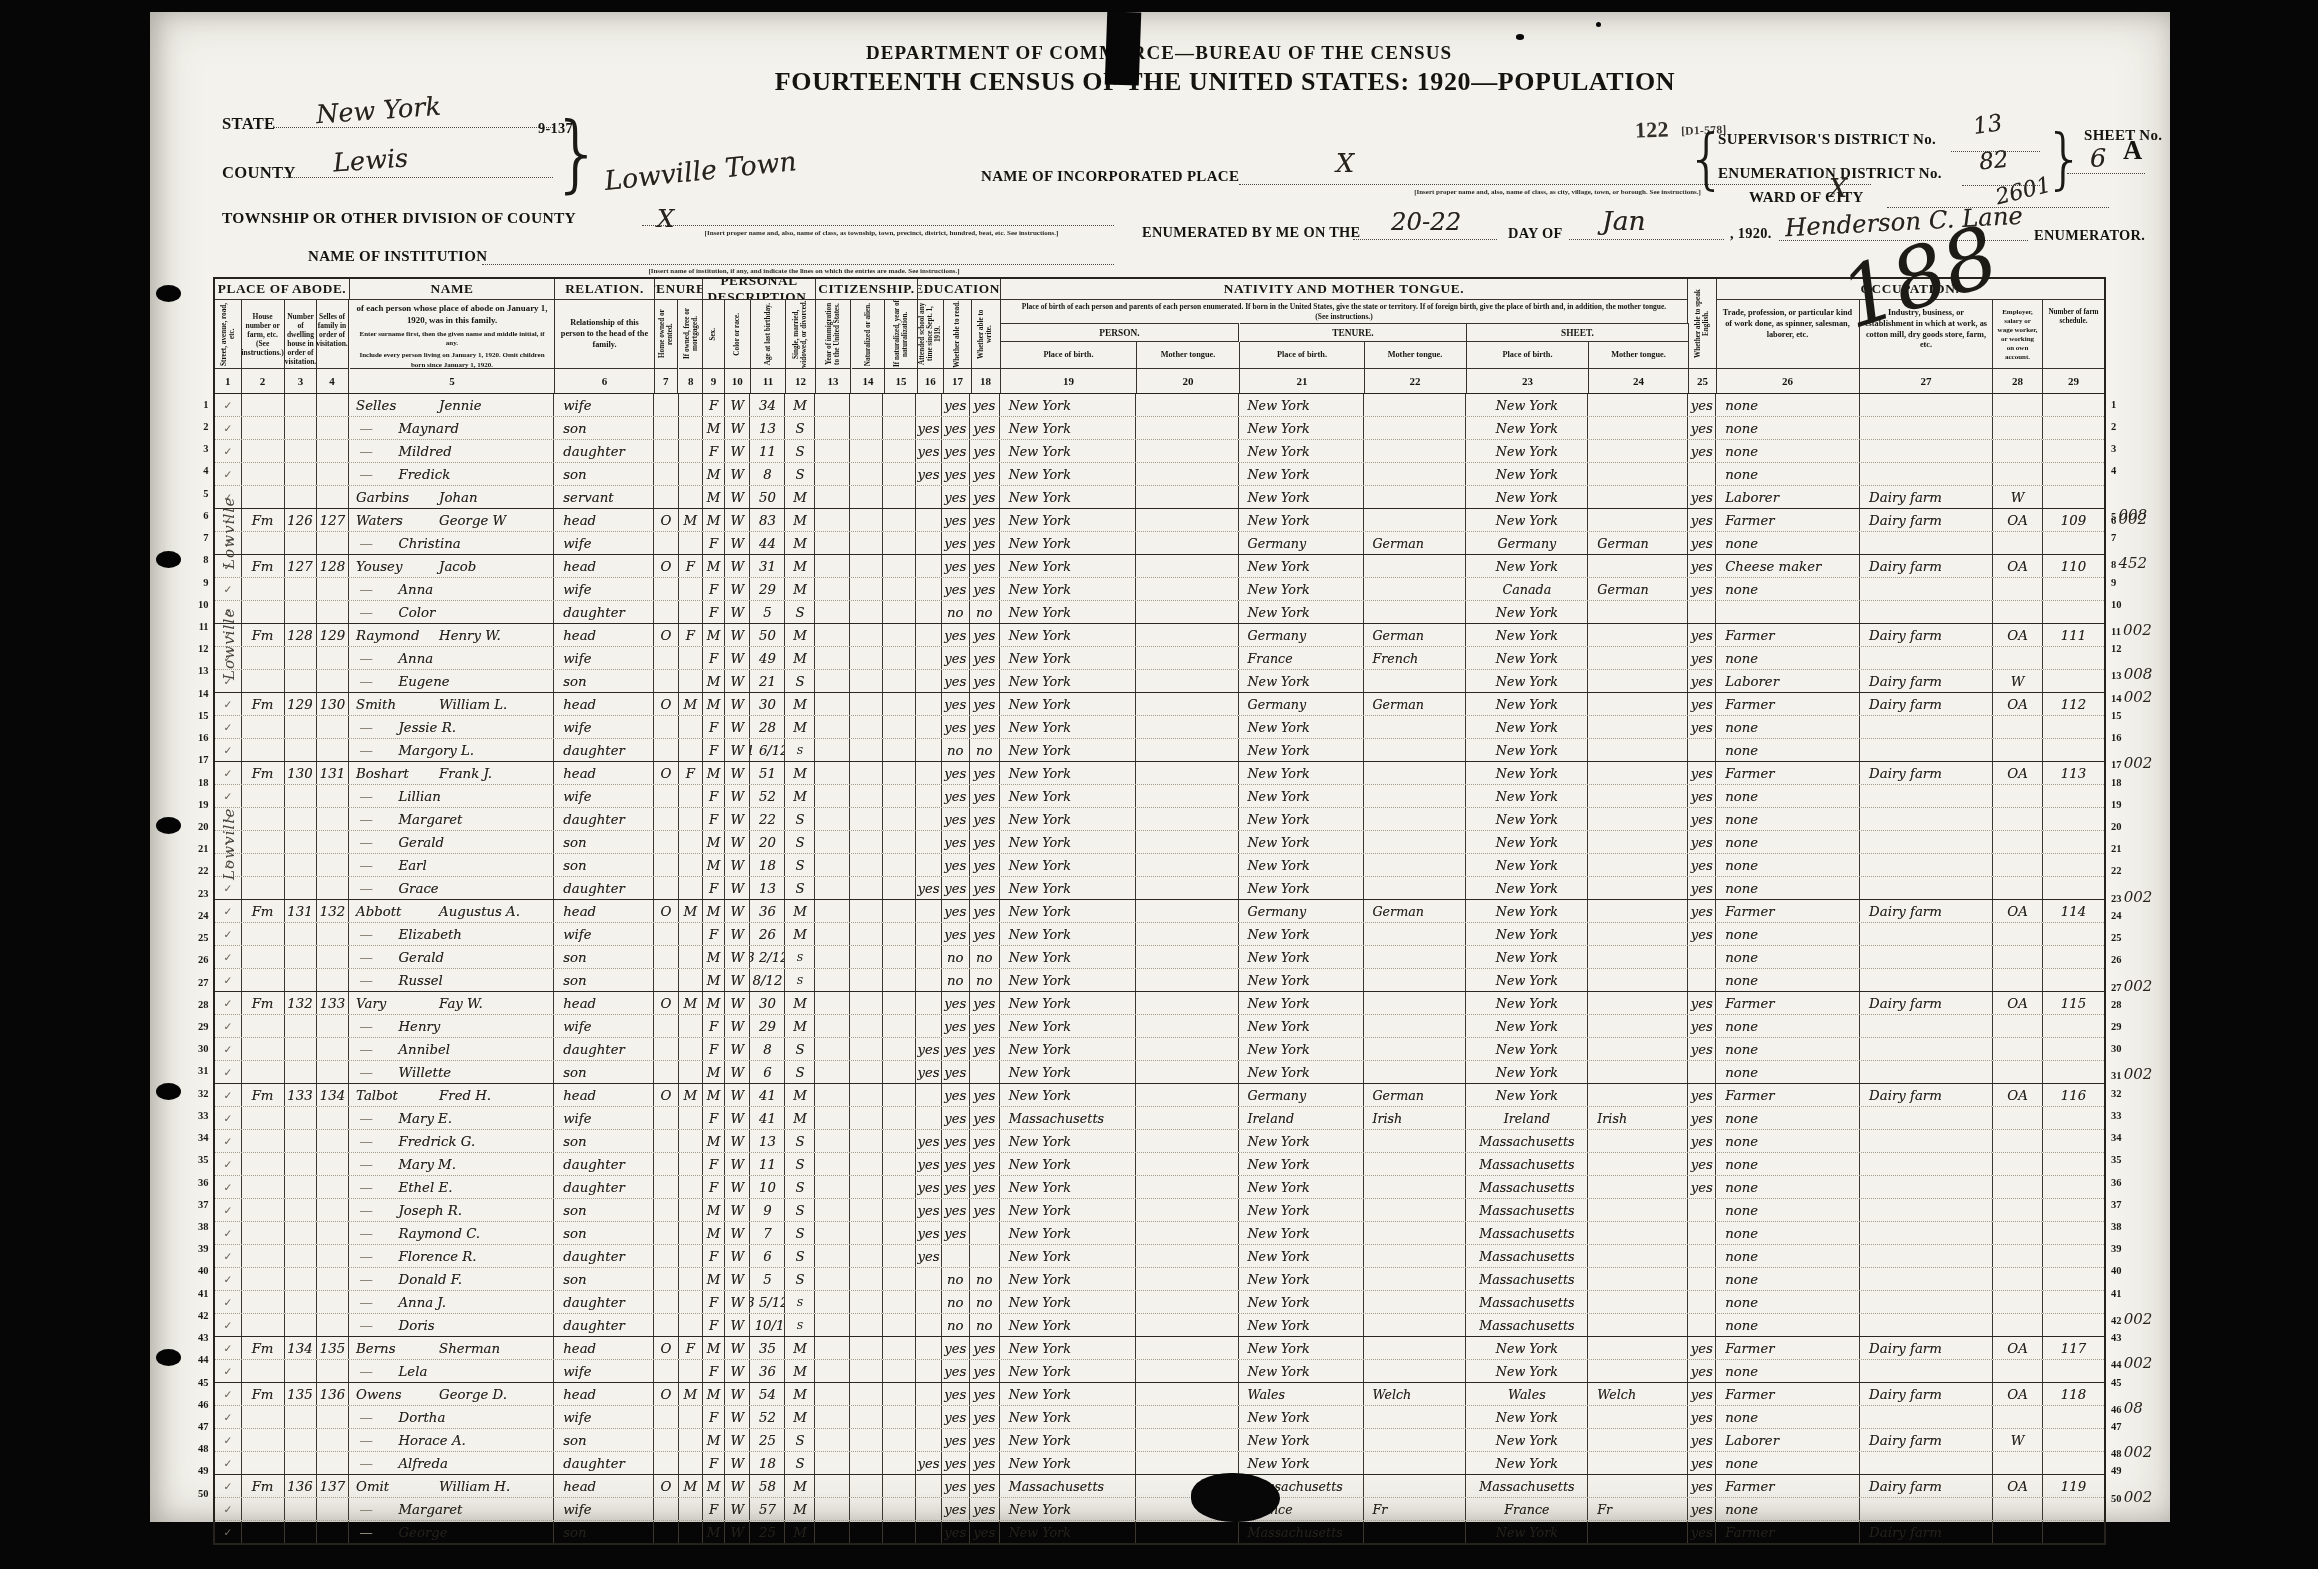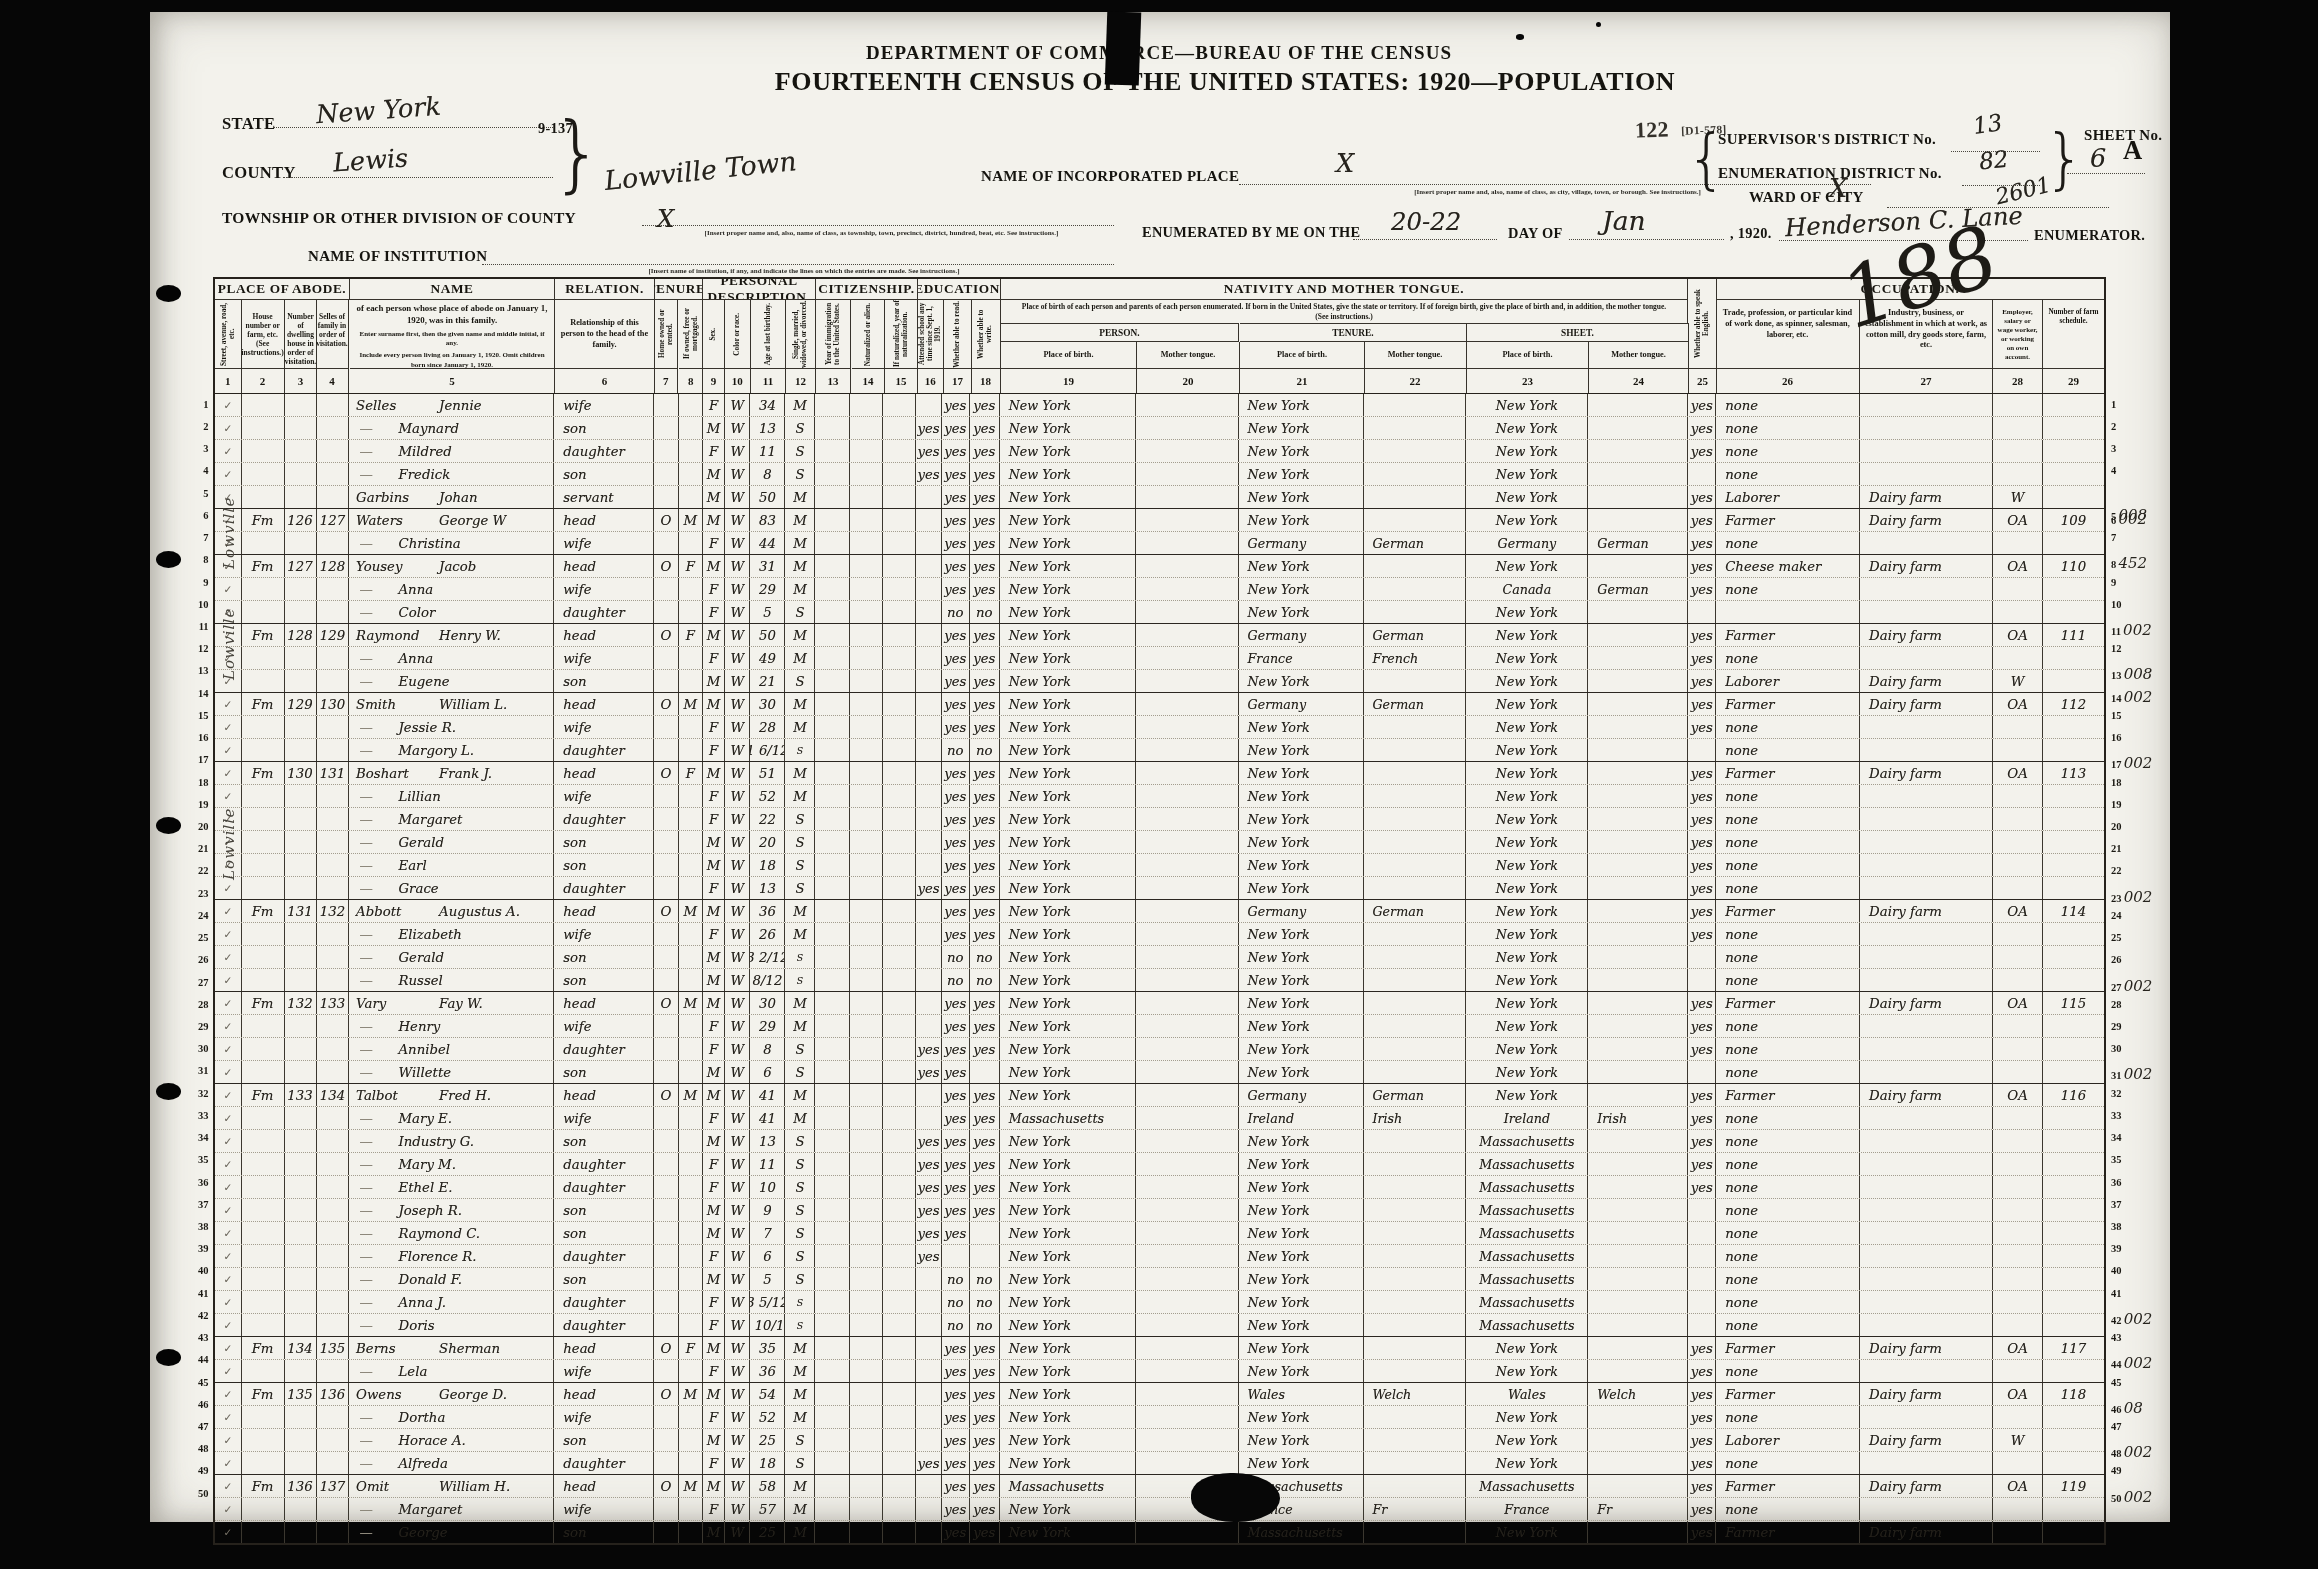--- a/index.html
+++ b/index.html
@@ -1380,21 +1380,21 @@
         </div>
         <div class="row" style="height: 22px;">
           <div class="dc ctr" style="width: 26.6px;">
             <span class="chk">✓</span>
           </div>
           <div class="dc ctr" style="width: 43px;"></div>
           <div class="dc ctr" style="width: 32px;"></div>
           <div class="dc ctr" style="width: 33px;"></div>
           <div class="dc" style="width: 205px; padding-left: 0px;">
             <span class="ditto">—</span>
-            <span>Industry G.</span>
+            <span>Fredrick G.</span>
           </div>
           <div class="dc lft" style="width: 100px;">son</div>
           <div class="dc ctr" style="width: 24.4px;"></div>
           <div class="dc ctr" style="width: 24.4px;"></div>
           <div class="dc ctr" style="width: 22px;">M</div>
           <div class="dc ctr" style="width: 25.5px;">W</div>
           <div class="dc ctr" style="width: 35px;">13</div>
           <div class="dc ctr" style="width: 30px; font-size: 13.3px;">S</div>
           <div class="dc ctr" style="width: 35px;"></div>
           <div class="dc ctr" style="width: 33px;"></div>

